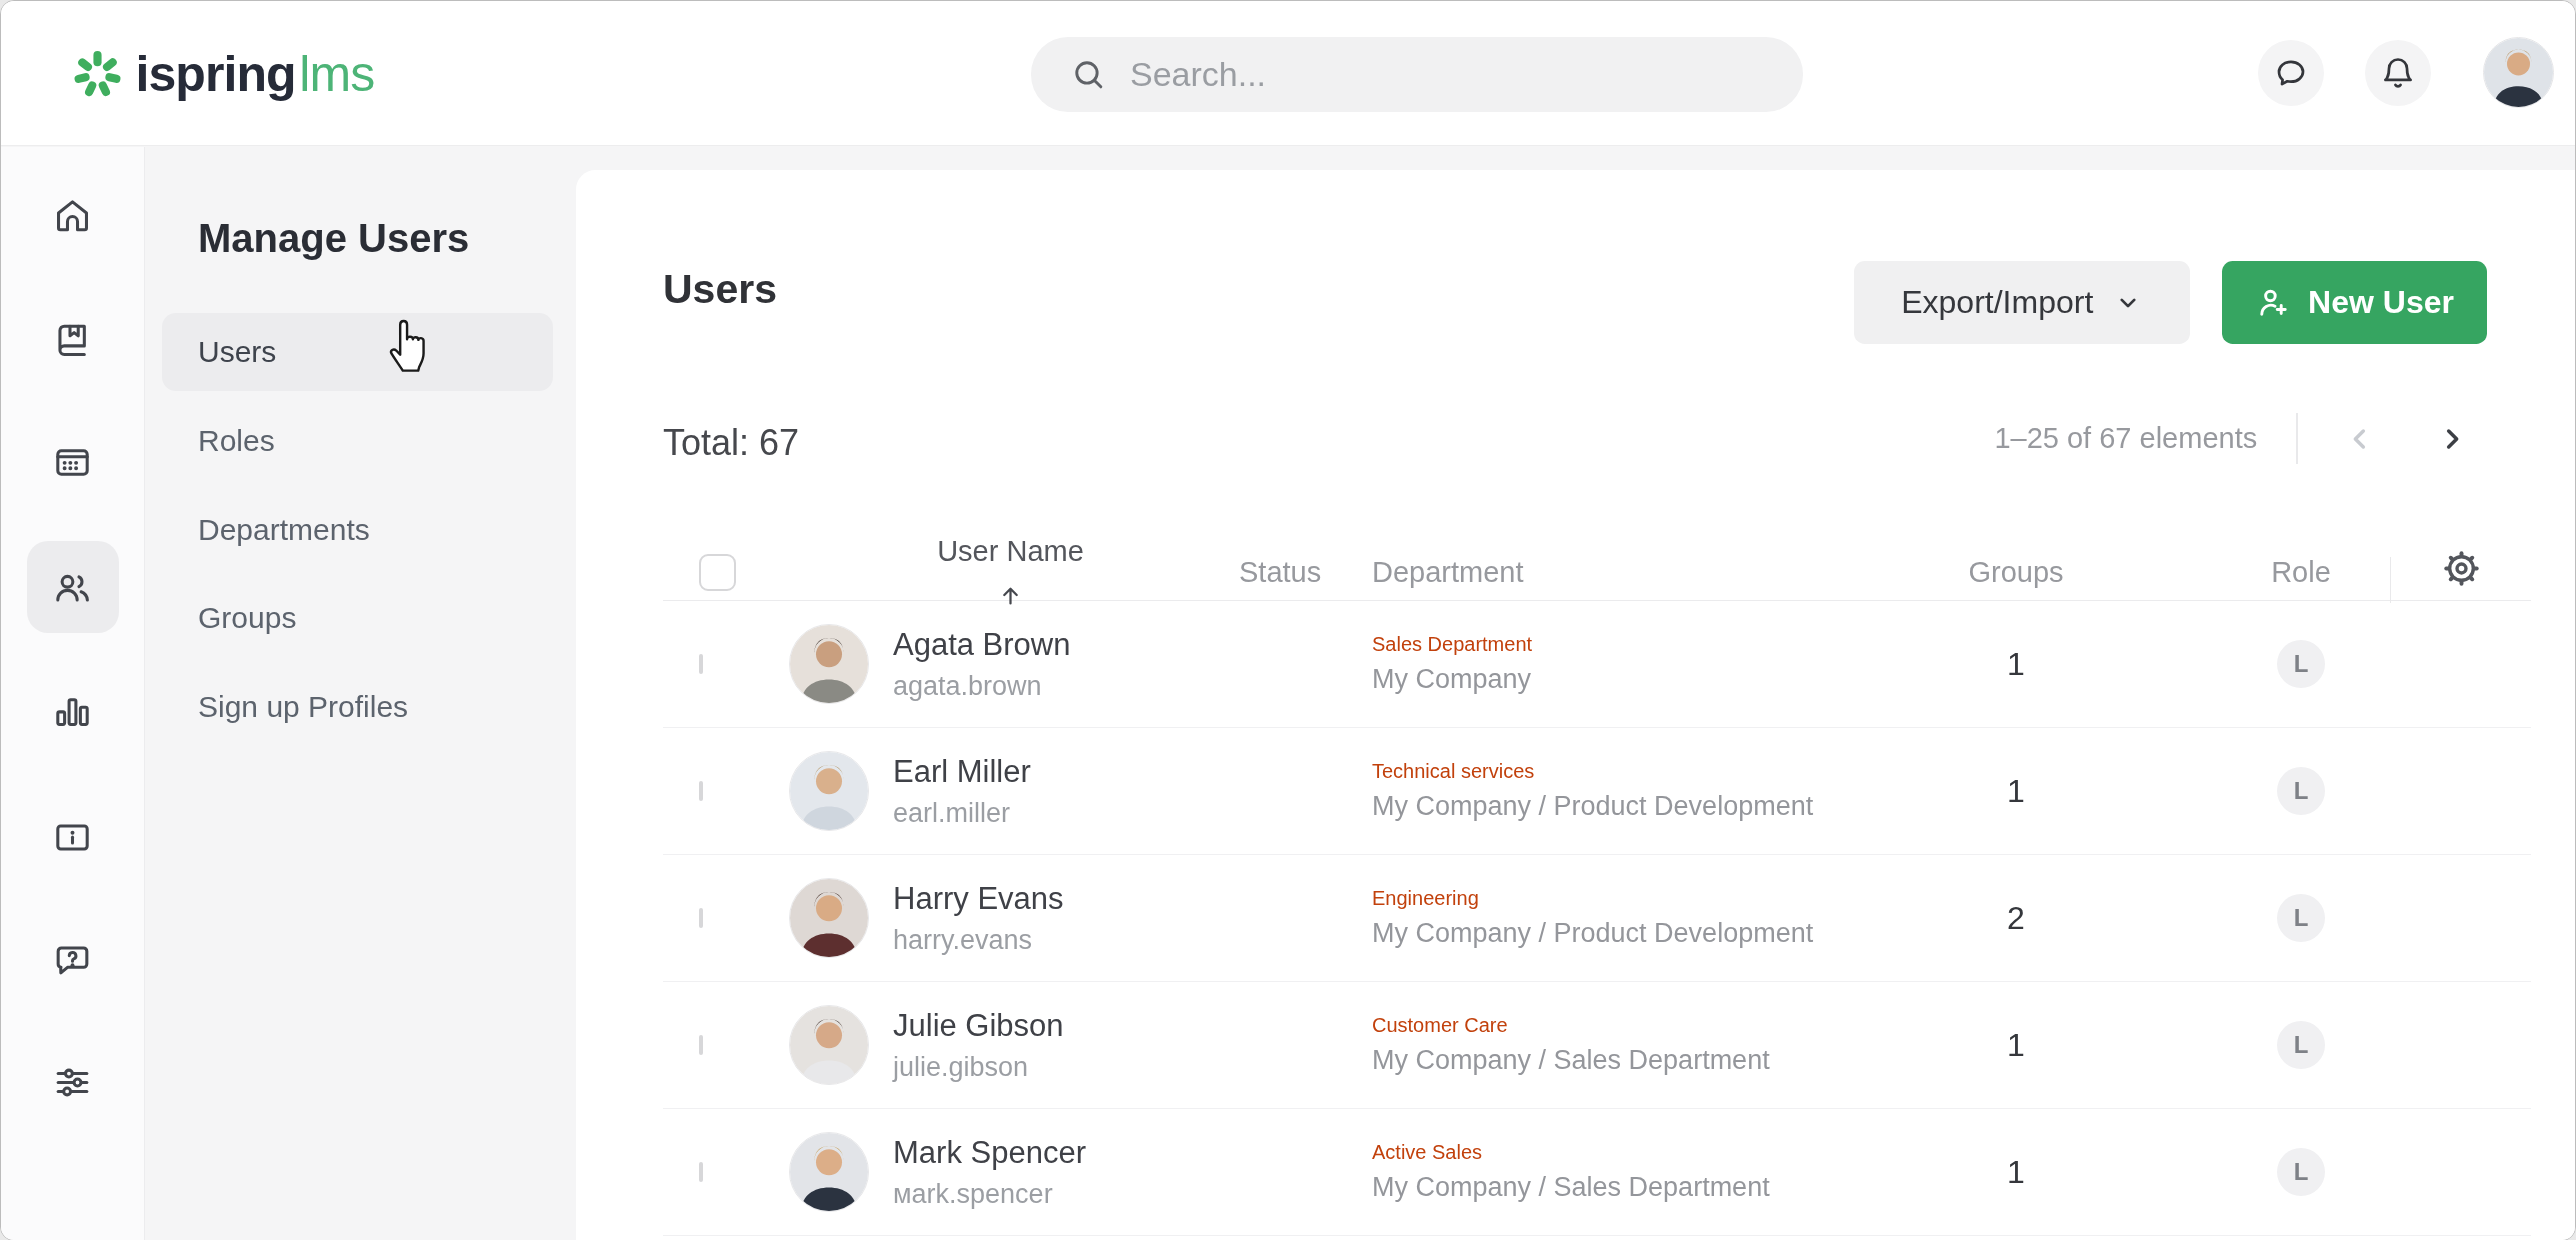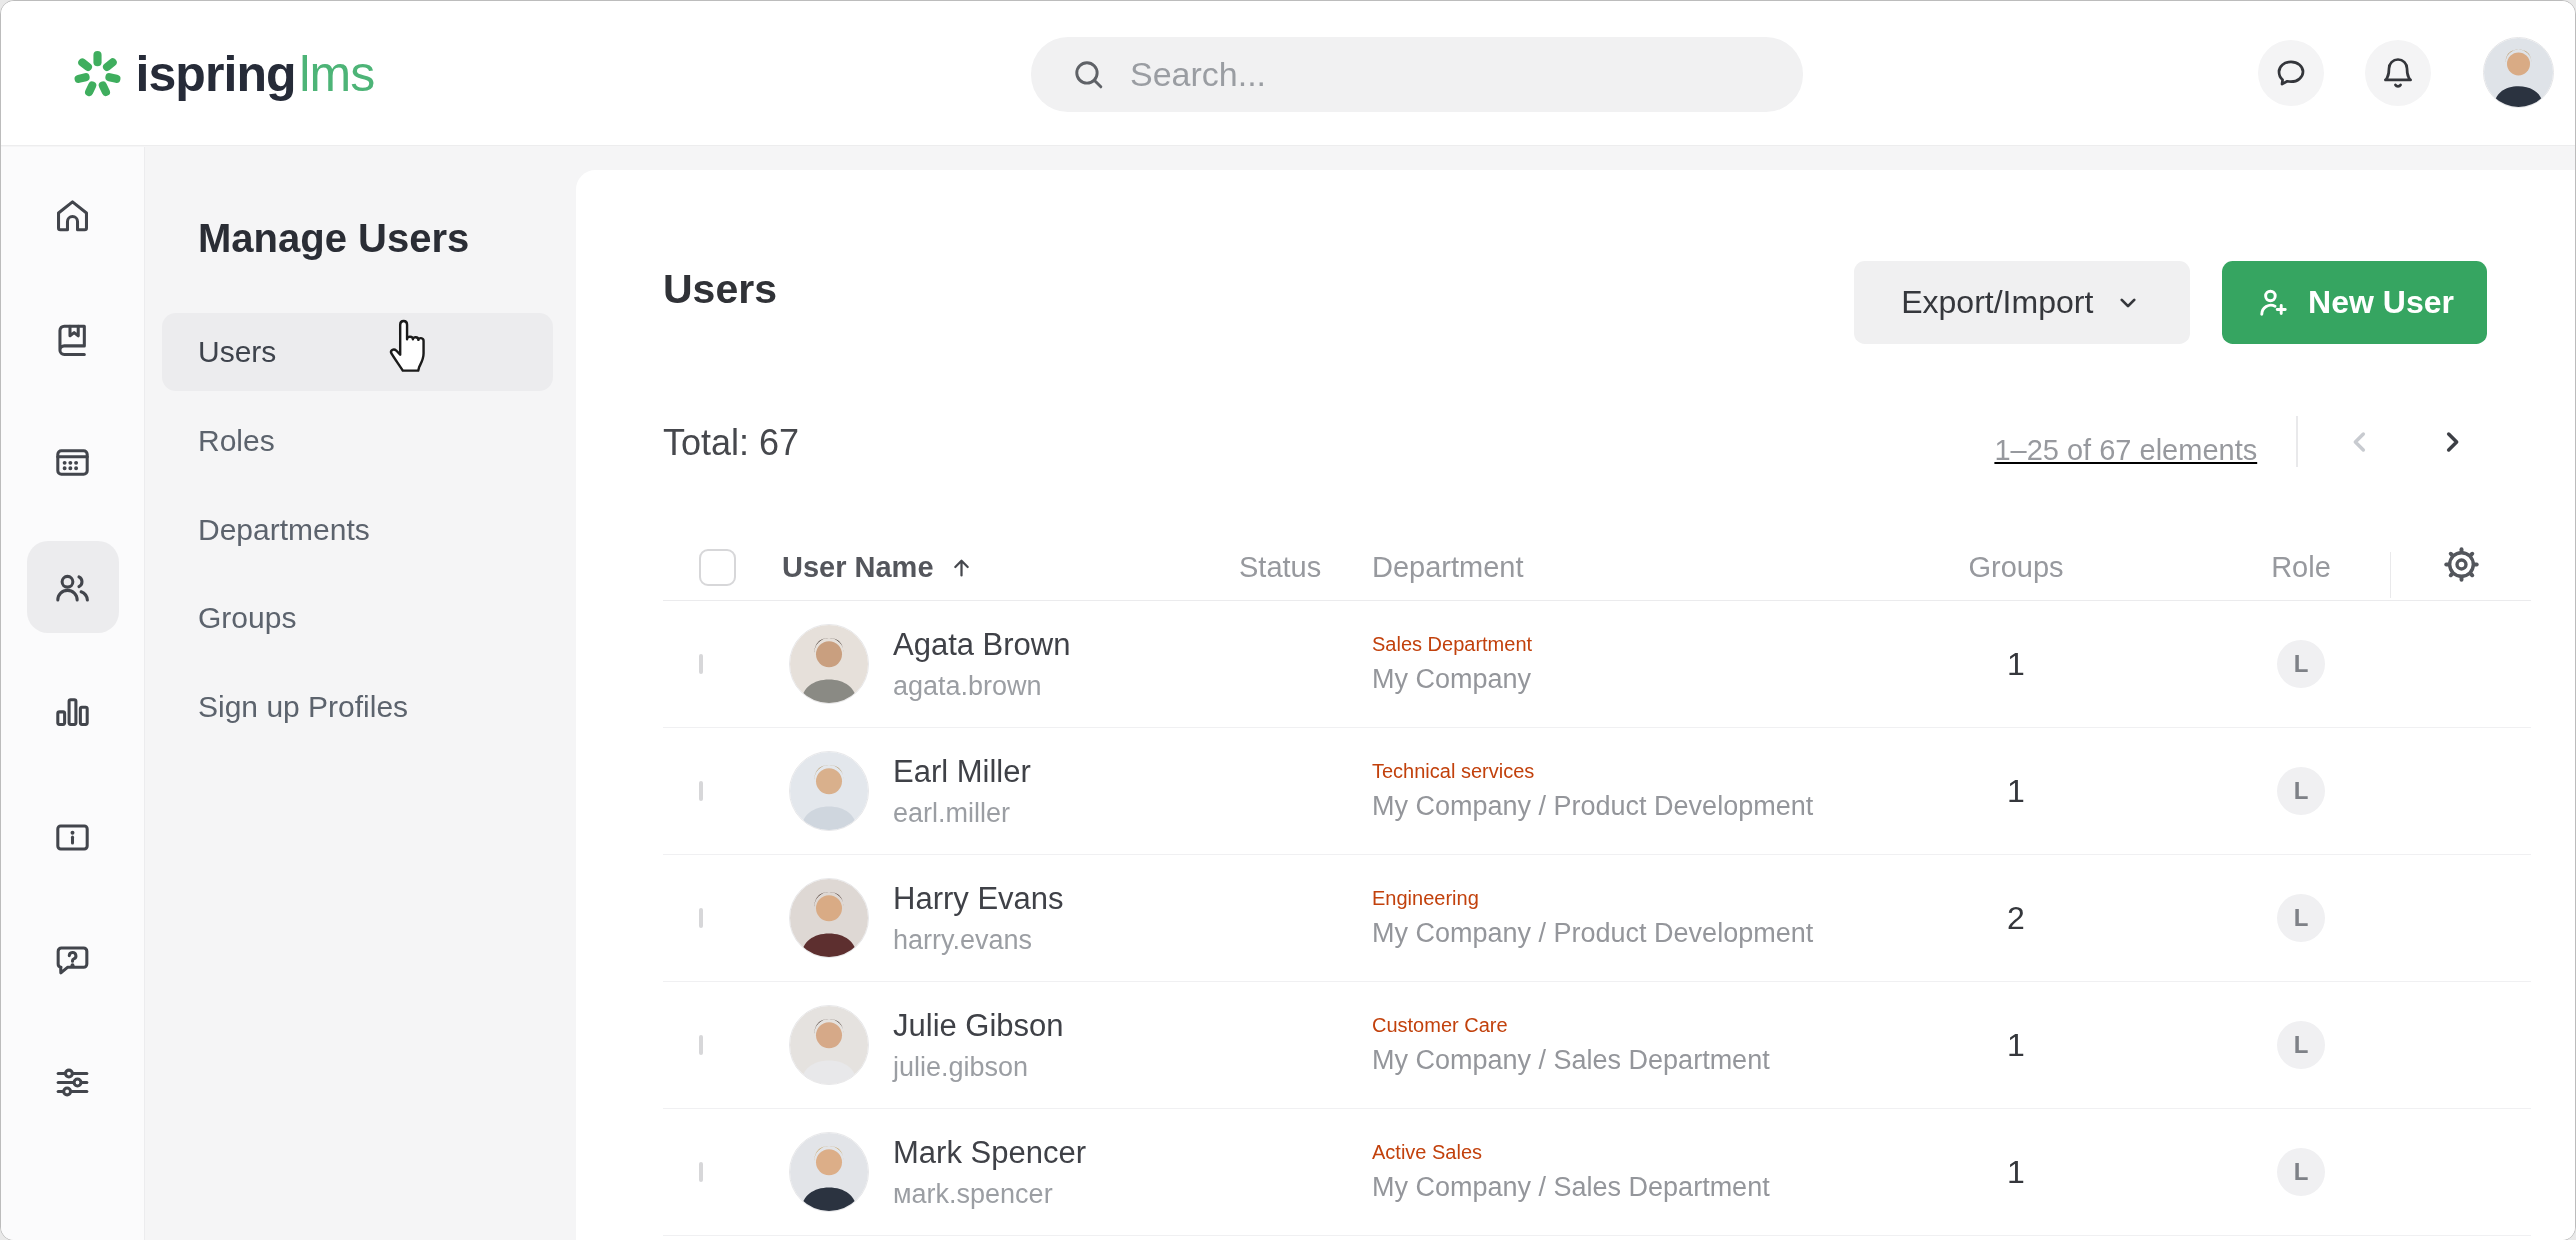--- a/index.html
+++ b/index.html
@@ -47,35 +47,35 @@
   .main{ position:absolute; left:575px; top:169px; right:0; bottom:0; background:#fff;
          border-top-left-radius:19.5px; }
   .page-title{ position:absolute; left:87px; top:96px; font-size:41px; font-weight:700; color:#303237; }
   .btn{ position:absolute; top:91px; height:83px; border-radius:10.7px; display:flex;
         align-items:center; justify-content:center; font-size:32px; cursor:pointer; border:none; }
   .btn-export{ left:1278px; width:336px; background:#f0f0f1; color:#35373c; gap:19.5px; }
   .btn-export svg{ width:30px; height:30px; stroke:#35373c; }
   .btn-new{ left:1646px; width:265px; background:#36a561; color:#fff; font-weight:700; gap:16px; }
   .btn-new svg{ width:37px; height:37px; stroke:#fff; }
   .total{ position:absolute; left:87px; top:252px; font-size:36px; color:#46484d; }
-  .pager{ position:absolute; top:240px; right:98px; height:57px; display:flex; align-items:flex-end;text-decoration:underline; }
+  .pager{ position:absolute; top:240px; right:98px; height:57px; display:flex; align-items:center; }
   .pager-label{ font-size:29px; color:#97999e; margin-right:39px; }
   .pager-divider{ width:1.8px; height:51px; background:#e9e9eb; margin-right:36px; }
   .pg-btn{ width:51px; height:51px; display:flex; align-items:center; justify-content:center; }
   .pg-btn svg{ width:32px; height:32px; }
   .pg-prev svg{ stroke:#c8cbd0; }
   .pg-next svg{ stroke:#3c3f45; }
   .pg-gap{ width:41px; }
   
   .grid{ display:grid; grid-template-columns:119px 457px 133px 555px 178px 107px 178px 142px;
          margin-left:87px; width:1868px; align-items:center; }
   .thead{ position:absolute; top:365px; left:0; right:0; height:66px; }
   .thead .grid{ height:66px; border-bottom:1.8px solid #ebebed; }
   .th{ font-size:29px; color:#97999e; display:flex; align-items:center; }
-  .th-user{ color:#54565c; font-weight:700; gap:14px; }
+  .th-user{ color:#54565c; font-weight:400; gap:14px;flex-direction:column; }
   .th-user svg{ width:27px; height:27px; stroke:#46484e; }
   .th-center{ justify-content:center; }
   .th-gear{ justify-content:center; position:relative; }
   .col-divider{ position:absolute; left:0; top:9.8px; height:46px; width:0; border-left:1.8px solid #e9e9eb; }
   .gear-btn svg{ width:43px; height:43px; }
   .rows{ position:absolute; top:431px; left:0; right:0; bottom:0; overflow:hidden; }
   .row{ height:127px; border-bottom:1.8px solid #f0f0f2; }
   .check{ width:37px; height:37px; border:2.2px solid #d7d7d9; border-radius:9px; background:#fff;
           margin-left:36px; }
   .cell-user{ display:flex; align-items:center; gap:24px; }

